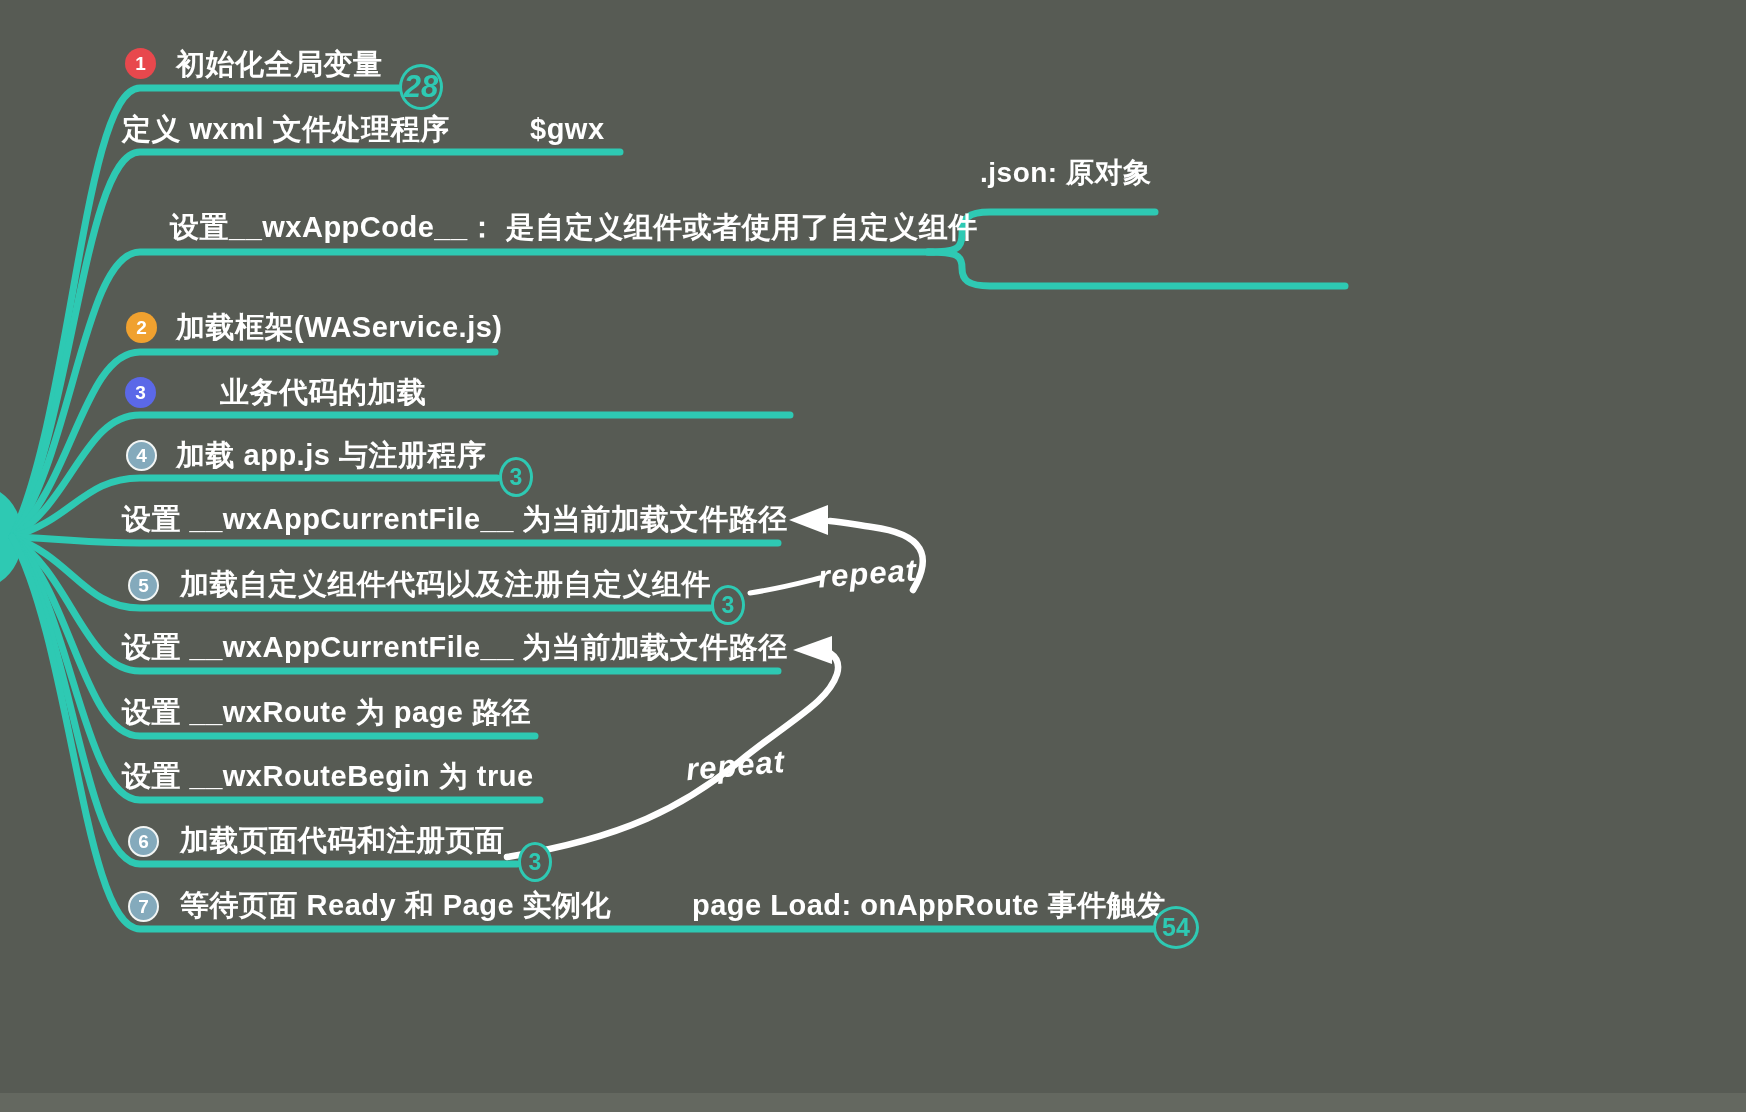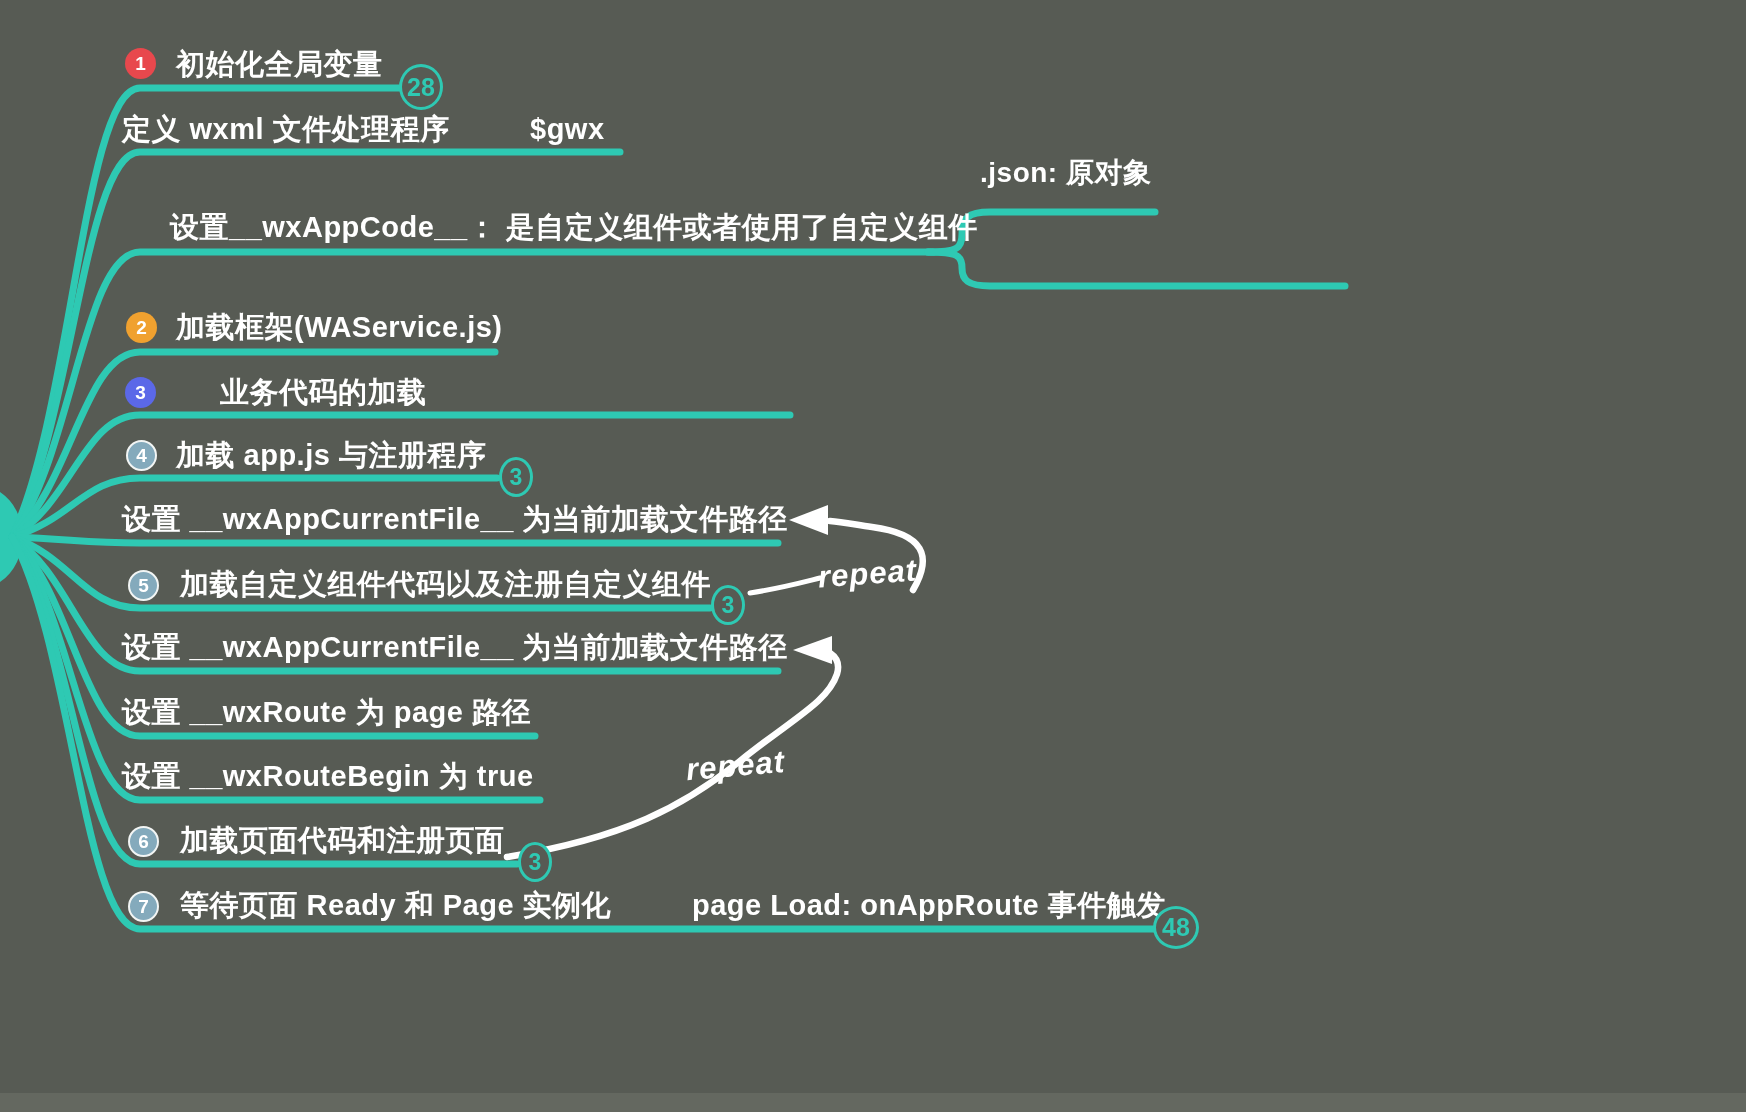--- a/index.html
+++ b/index.html
@@ -29,21 +29,21 @@
   .num-blue{background:#5b68e8;}
   .num-gray{background:#84aabc;border:2px solid #f2f5f4;}
   .badge{
     position:absolute;z-index:5;
     box-sizing:border-box;
     border:3.5px solid #2ec9b3;border-radius:50%;
     background:#575b54;color:#2ec9b3;
     display:flex;align-items:center;justify-content:center;
     font-weight:600;
   }
-  .badge-lg{width:44px;height:46px;font-size:25px;}
+  .badge-lg{width:44px;height:46px;font-size:31px;font-style:italic;}
   .badge-sm{width:34px;height:40px;font-size:23px;}
   .badge-48{width:46px;height:43px;font-size:25px;}
   .repeat{
     position:absolute;z-index:6;
     color:#ffffff;font-size:31px;font-weight:700;font-style:italic;
     letter-spacing:1px;
   }
   .bottom-strip{
     position:absolute;left:0;top:1093px;width:1746px;height:19px;
     background:#646860;z-index:0;
@@ -108,18 +108,18 @@
   <div class="label" style="left:122px;top:695px;">设置 __wxRoute 为 page 路径</div>
   <div class="label" style="left:122px;top:759px;">设置 __wxRouteBegin 为 true</div>
   <div class="label" style="left:180px;top:823px;">加载页面代码和注册页面</div>
   <div class="label" style="left:180px;top:888px;">等待页面 Ready 和 Page 实例化</div>
   <div class="label" style="left:680px;top:888px;margin-left:12px;">page Load: onAppRoute 事件触发</div>
 
   <div class="badge badge-lg" style="left:399px;top:64px;">28</div>
   <div class="badge badge-sm" style="left:499px;top:457px;">3</div>
   <div class="badge badge-sm" style="left:711px;top:585px;">3</div>
   <div class="badge badge-sm" style="left:518px;top:842px;">3</div>
-  <div class="badge badge-48" style="left:1153px;top:906px;">48</div>
+  <div class="badge badge-48" style="left:1153px;top:906px;">54</div>
 
   <div class="repeat" style="left:818px;top:556px;transform:rotate(-4deg);">repeat</div>
   <div class="repeat" style="left:686px;top:748px;transform:rotate(-5deg);">repeat</div>
 
 </div>
 
 </body></html>

